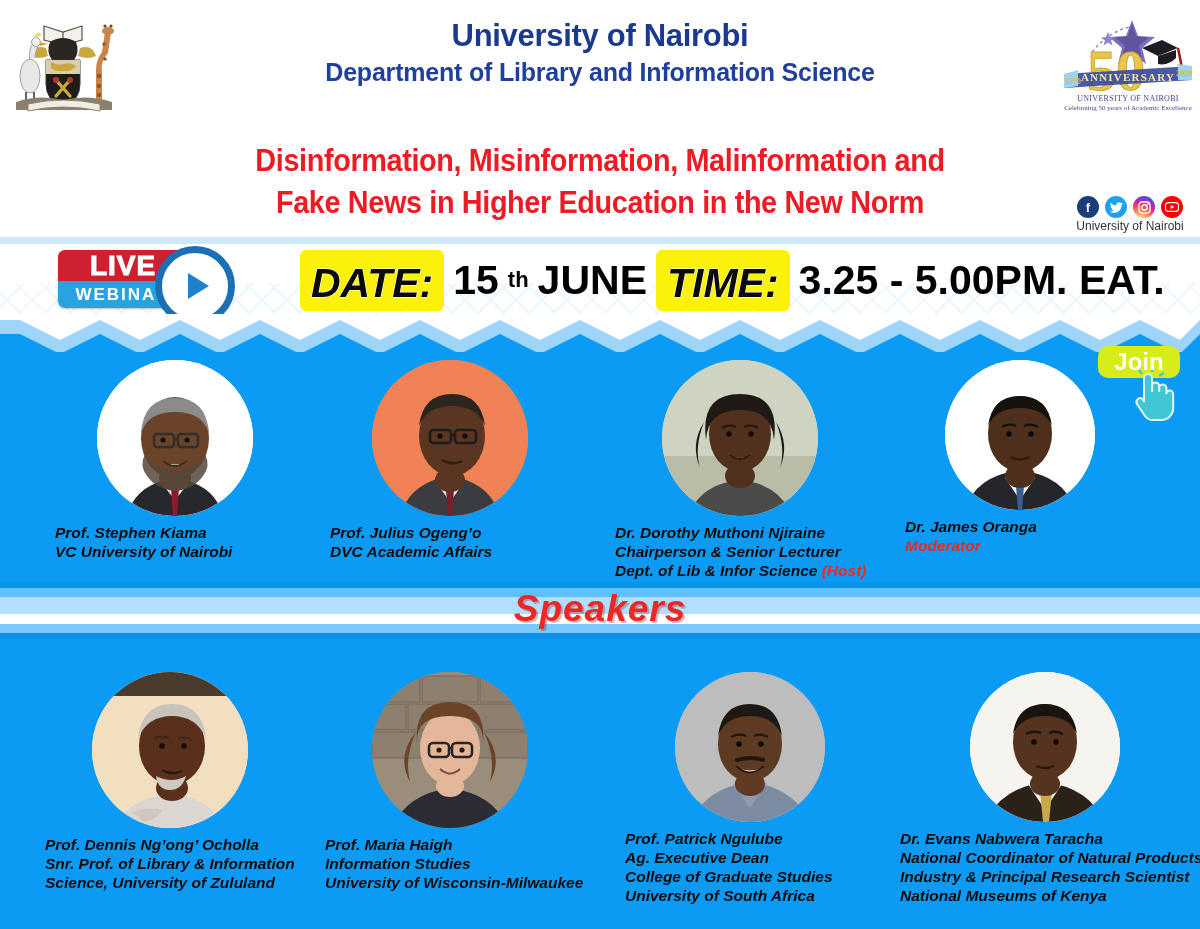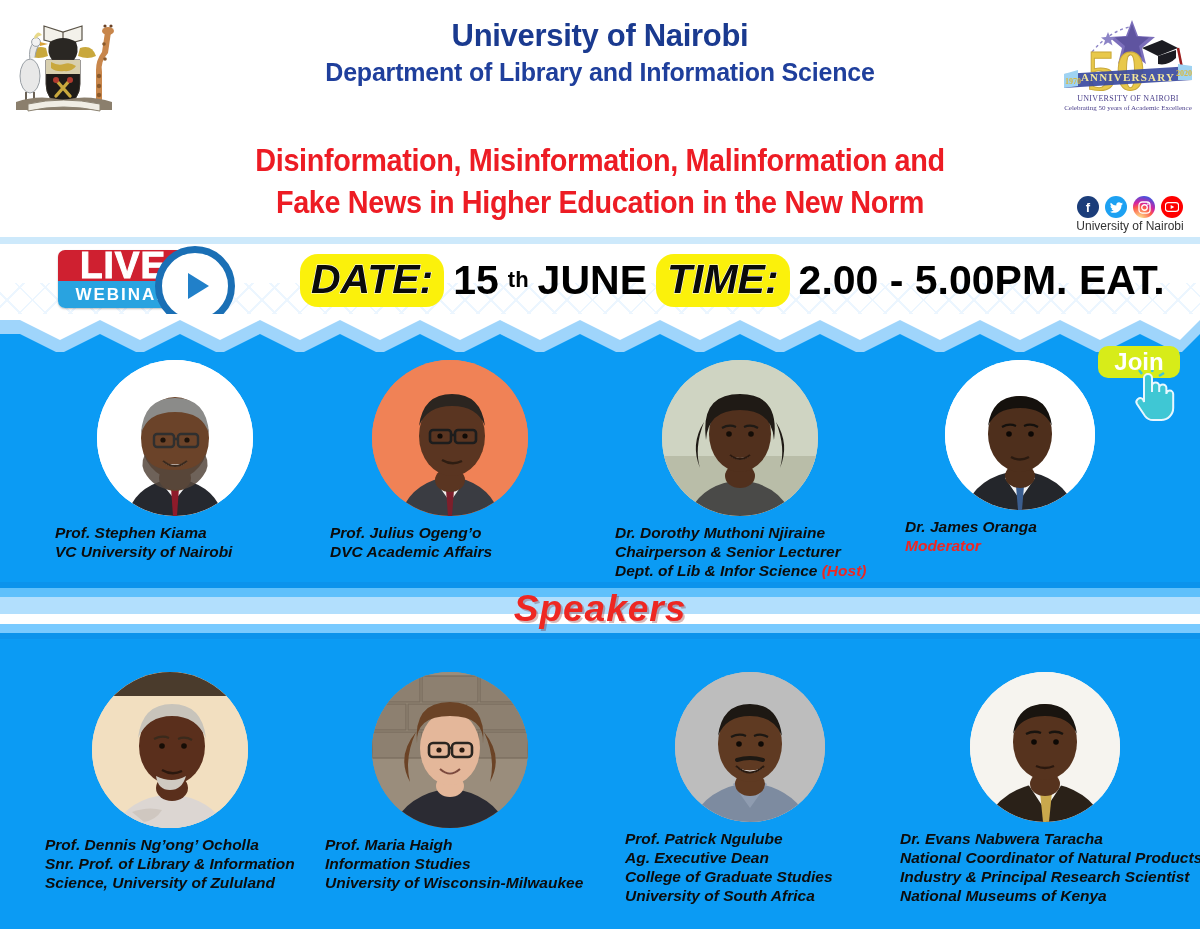--- a/index.html
+++ b/index.html
@@ -36,32 +36,32 @@
   .datebar-top{position:absolute;left:0;top:0;width:1200px;height:7px;background:#cde9fb;}
   .datebar-zig{position:absolute;left:0;bottom:0;width:1200px;height:34px;opacity:.5;
      background:
        repeating-linear-gradient(135deg,transparent 0 16px,#dbeeff 16px 18px),
        repeating-linear-gradient(45deg,transparent 0 16px,#dbeeff 16px 18px);}
 
   .live-badge{position:absolute;left:58px;top:250px;width:210px;height:60px;}
   .live-box{position:absolute;left:0;top:0;width:130px;height:58px;border-radius:7px;overflow:hidden;
       box-shadow:0 1px 2px rgba(0,0,0,.25);}
   .live-top{height:31px;background:#cf2030;display:flex;align-items:center;justify-content:center;}
-  .live-top span{color:#fff;font-weight:bold;font-size:37px;letter-spacing:1px;
+  .live-top span{color:#fff;font-weight:bold;font-size:28px;letter-spacing:1px;
       -webkit-text-stroke:1px #fff;}
   .live-bot{height:27px;background:#29a3e0;display:flex;align-items:center;justify-content:center;}
   .live-bot span{color:#fff;font-weight:bold;font-size:17px;letter-spacing:2px;}
   .play-circle{position:absolute;left:97px;top:-4px;width:66px;height:66px;border-radius:50%;
       background:#fff;border:7px solid #1a6fb5;display:flex;align-items:center;justify-content:center;}
   .play-tri{width:0;height:0;border-left:21px solid #2180c9;border-top:13px solid transparent;
       border-bottom:13px solid transparent;margin-left:6px;}
 
   .dt-wrap{position:absolute;left:300px;top:252px;width:870px;height:56px;
       display:flex;align-items:center;gap:9px;white-space:nowrap;}
-  .hl{background:#fbf10b;border-radius:18px;padding:2px 11px 4px 11px;display:inline-block;}
+  .hl{background:#fbf10b;border-radius:6px;padding:10px 11px 4px 11px;display:inline-block;}
   .blk-out{font-family:"Liberation Sans Narrow","Liberation Sans",sans-serif;
       font-weight:bold;font-style:italic;font-size:41px;color:#0a0a0a;letter-spacing:0px;
       -webkit-text-stroke:1px #ffffff;paint-order:stroke fill;}
   .blk-solid{font-family:"Liberation Sans Narrow","Liberation Sans",sans-serif;
       font-weight:bold;font-size:41px;color:#000000;letter-spacing:0px;}
   .sup{font-size:22px;vertical-align:super;}
 
   
   .zig{position:absolute;left:0;top:314px;width:1200px;height:46px;overflow:hidden;background:#fff;}
 
@@ -230,21 +230,21 @@
   <div class="dt-wrap">
     <span class="hl">
       <span class="blk-out">DATE:</span>
     </span>
     <span class="blk-solid">15</span>
       <span class="blk-solid sup">th</span>
     <span class="blk-solid">JUNE</span>
     <span class="hl">
       <span class="blk-out">TIME:</span>
     </span>
-    <span class="blk-solid">2.00 - 5.00PM. EAT.</span>
+    <span class="blk-solid">3.25 - 5.00PM. EAT.</span>
   </div>
 
   <div class="zig">
     <svg width="1200" height="46" viewBox="0 0 1200 46" preserveAspectRatio="none">
       <path d="M0 6 L0 46 L1200 46 L1200 6 L1180 26 L1140 6 L1100 26 L1060 6 L1020 26 L980 6 L940 26 L900 6
                L860 26 L820 6 L780 26 L740 6 L700 26 L660 6 L620 26 L580 6 L540 26 L500 6 L460 26 L420 6
                L380 26 L340 6 L300 26 L260 6 L220 26 L180 6 L140 26 L100 6 L60 26 L20 6 Z" fill="#9fd5fb"></path>
       <path d="M0 20 L0 46 L1200 46 L1200 20 L1180 40 L1140 20 L1100 40 L1060 20 L1020 40 L980 20 L940 40 L900 20
                L860 40 L820 20 L780 40 L740 20 L700 40 L660 20 L620 40 L580 20 L540 40 L500 20 L460 40 L420 20
                L380 40 L340 20 L300 40 L260 20 L220 40 L180 20 L140 40 L100 20 L60 40 L20 20 Z" fill="#0b9bf4"></path>

